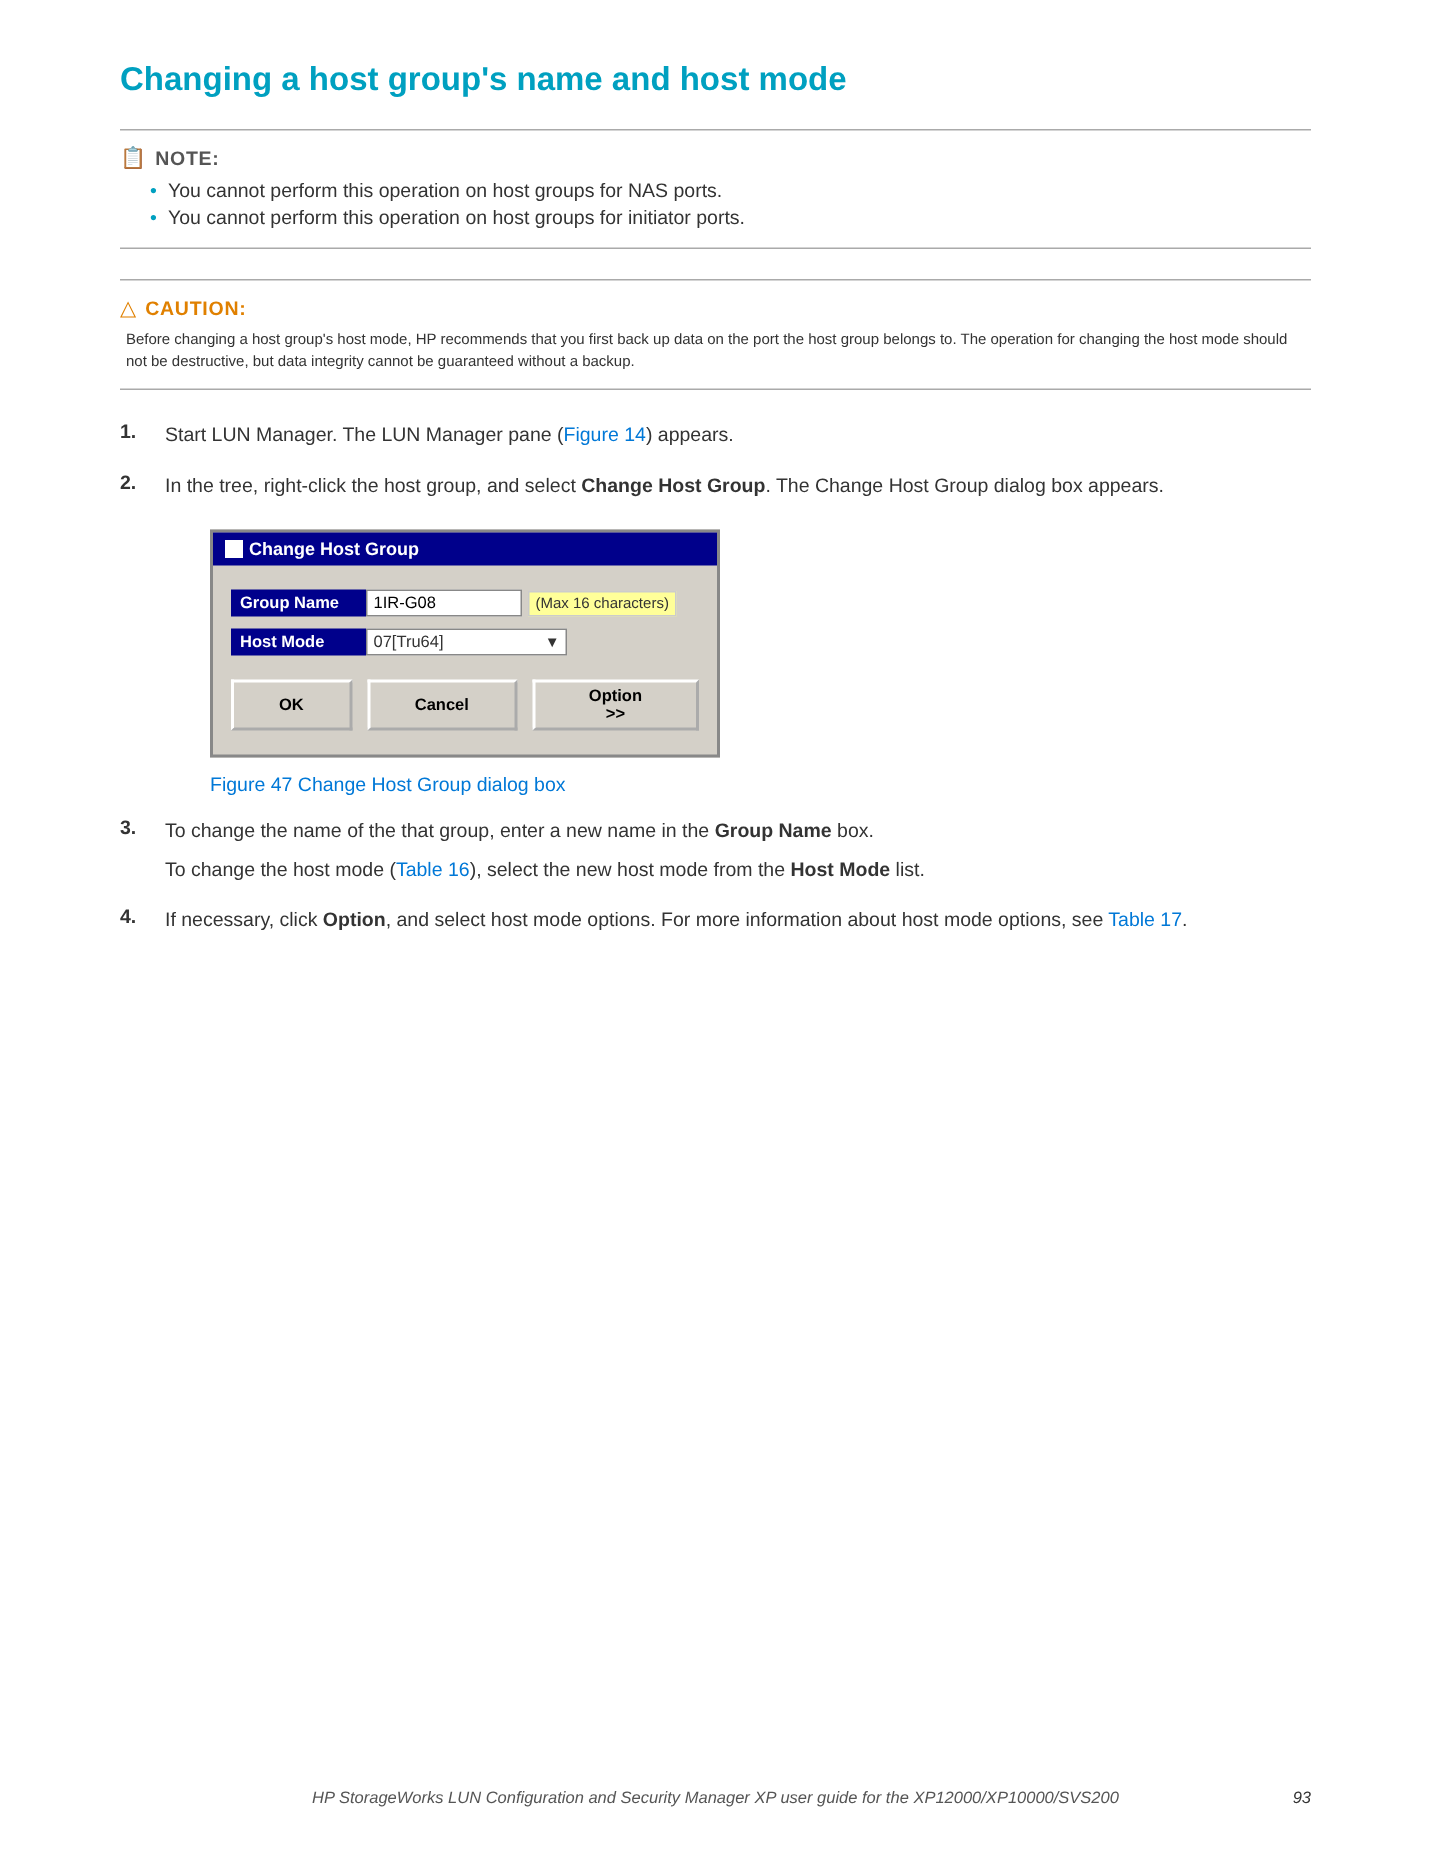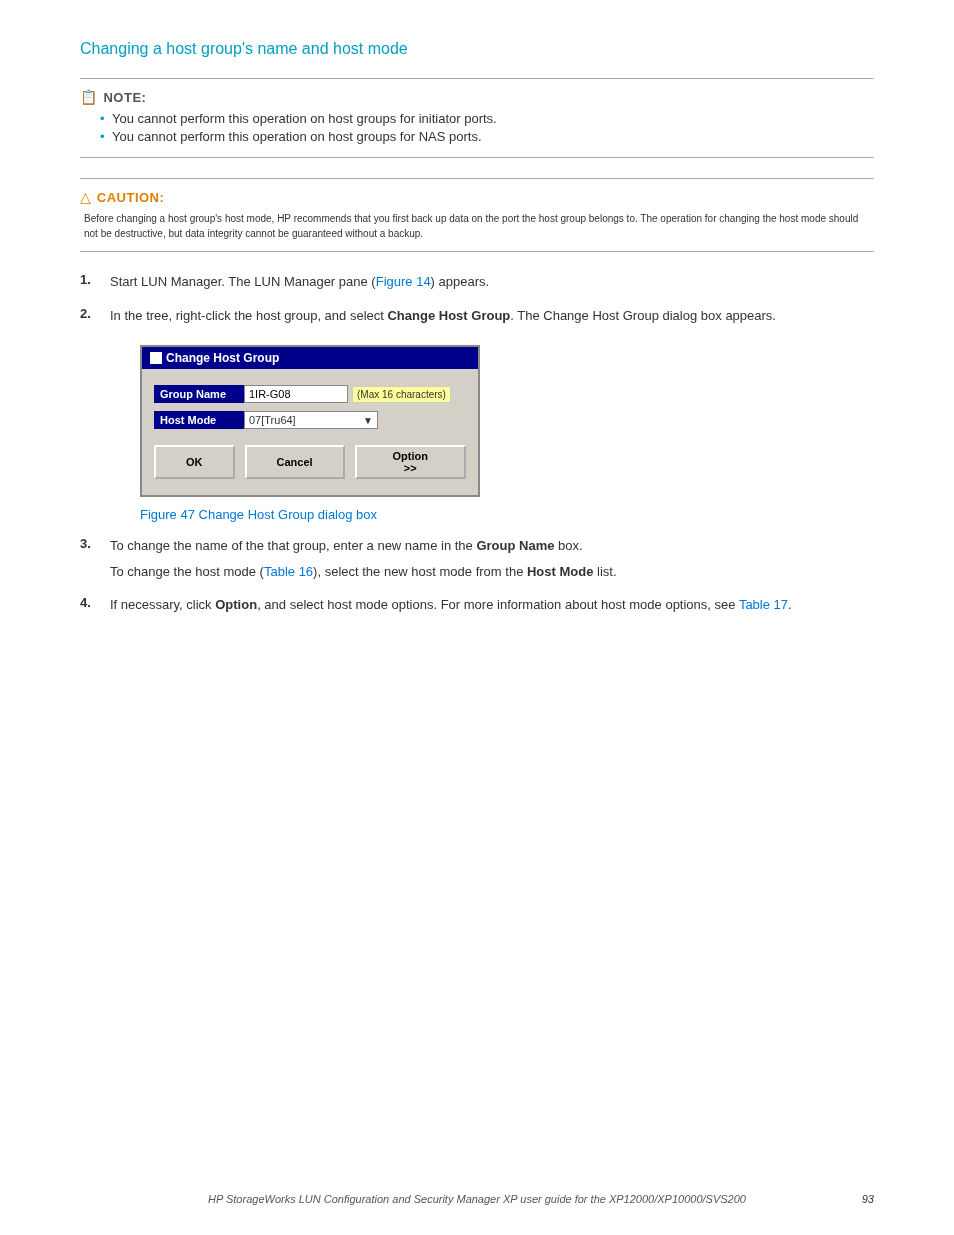--- a/index.html
+++ b/index.html
@@ -8,22 +8,22 @@
       font-size: 13px;
       color: #333;
       background: #fff;
       width: 954px;
       min-height: 1235px;
       padding: 40px 80px 60px 80px;
     }
 
     h1.page-title {
       color: #00a0c0;
-      font-size: 16px;
-      font-weight: normal;
+      font-size: 22px;
+      font-weight: bold;
       margin-bottom: 20px;
     }
 
     
     .note-box {
       border-top: 1px solid #aaa;
       border-bottom: 1px solid #aaa;
       padding: 10px 0 10px 0;
       margin-bottom: 20px;
     }
@@ -245,22 +245,22 @@
 <body>
 
 <h1 class="page-title">Changing a host group's name and host mode</h1>
 
 <div class="note-box">
   <div class="note-header">
     <span class="note-icon">📋</span>
     <span class="note-label">NOTE:</span>
   </div>
   <ul>
+    <li>You cannot perform this operation on host groups for NAS ports.</li>
     <li>You cannot perform this operation on host groups for initiator ports.</li>
-    <li>You cannot perform this operation on host groups for NAS ports.</li>
   </ul>
 </div>
 
 <div class="caution-box">
   <div class="caution-header">
     <span class="caution-icon">△</span>
     <span class="caution-label">CAUTION:</span>
   </div>
   <p class="caution-text">Before changing a host group's host mode, HP recommends that you first back up data on the port the host group belongs to.  The operation for changing the host mode should not be destructive, but data integrity cannot be guaranteed without a backup.</p>
 </div>

